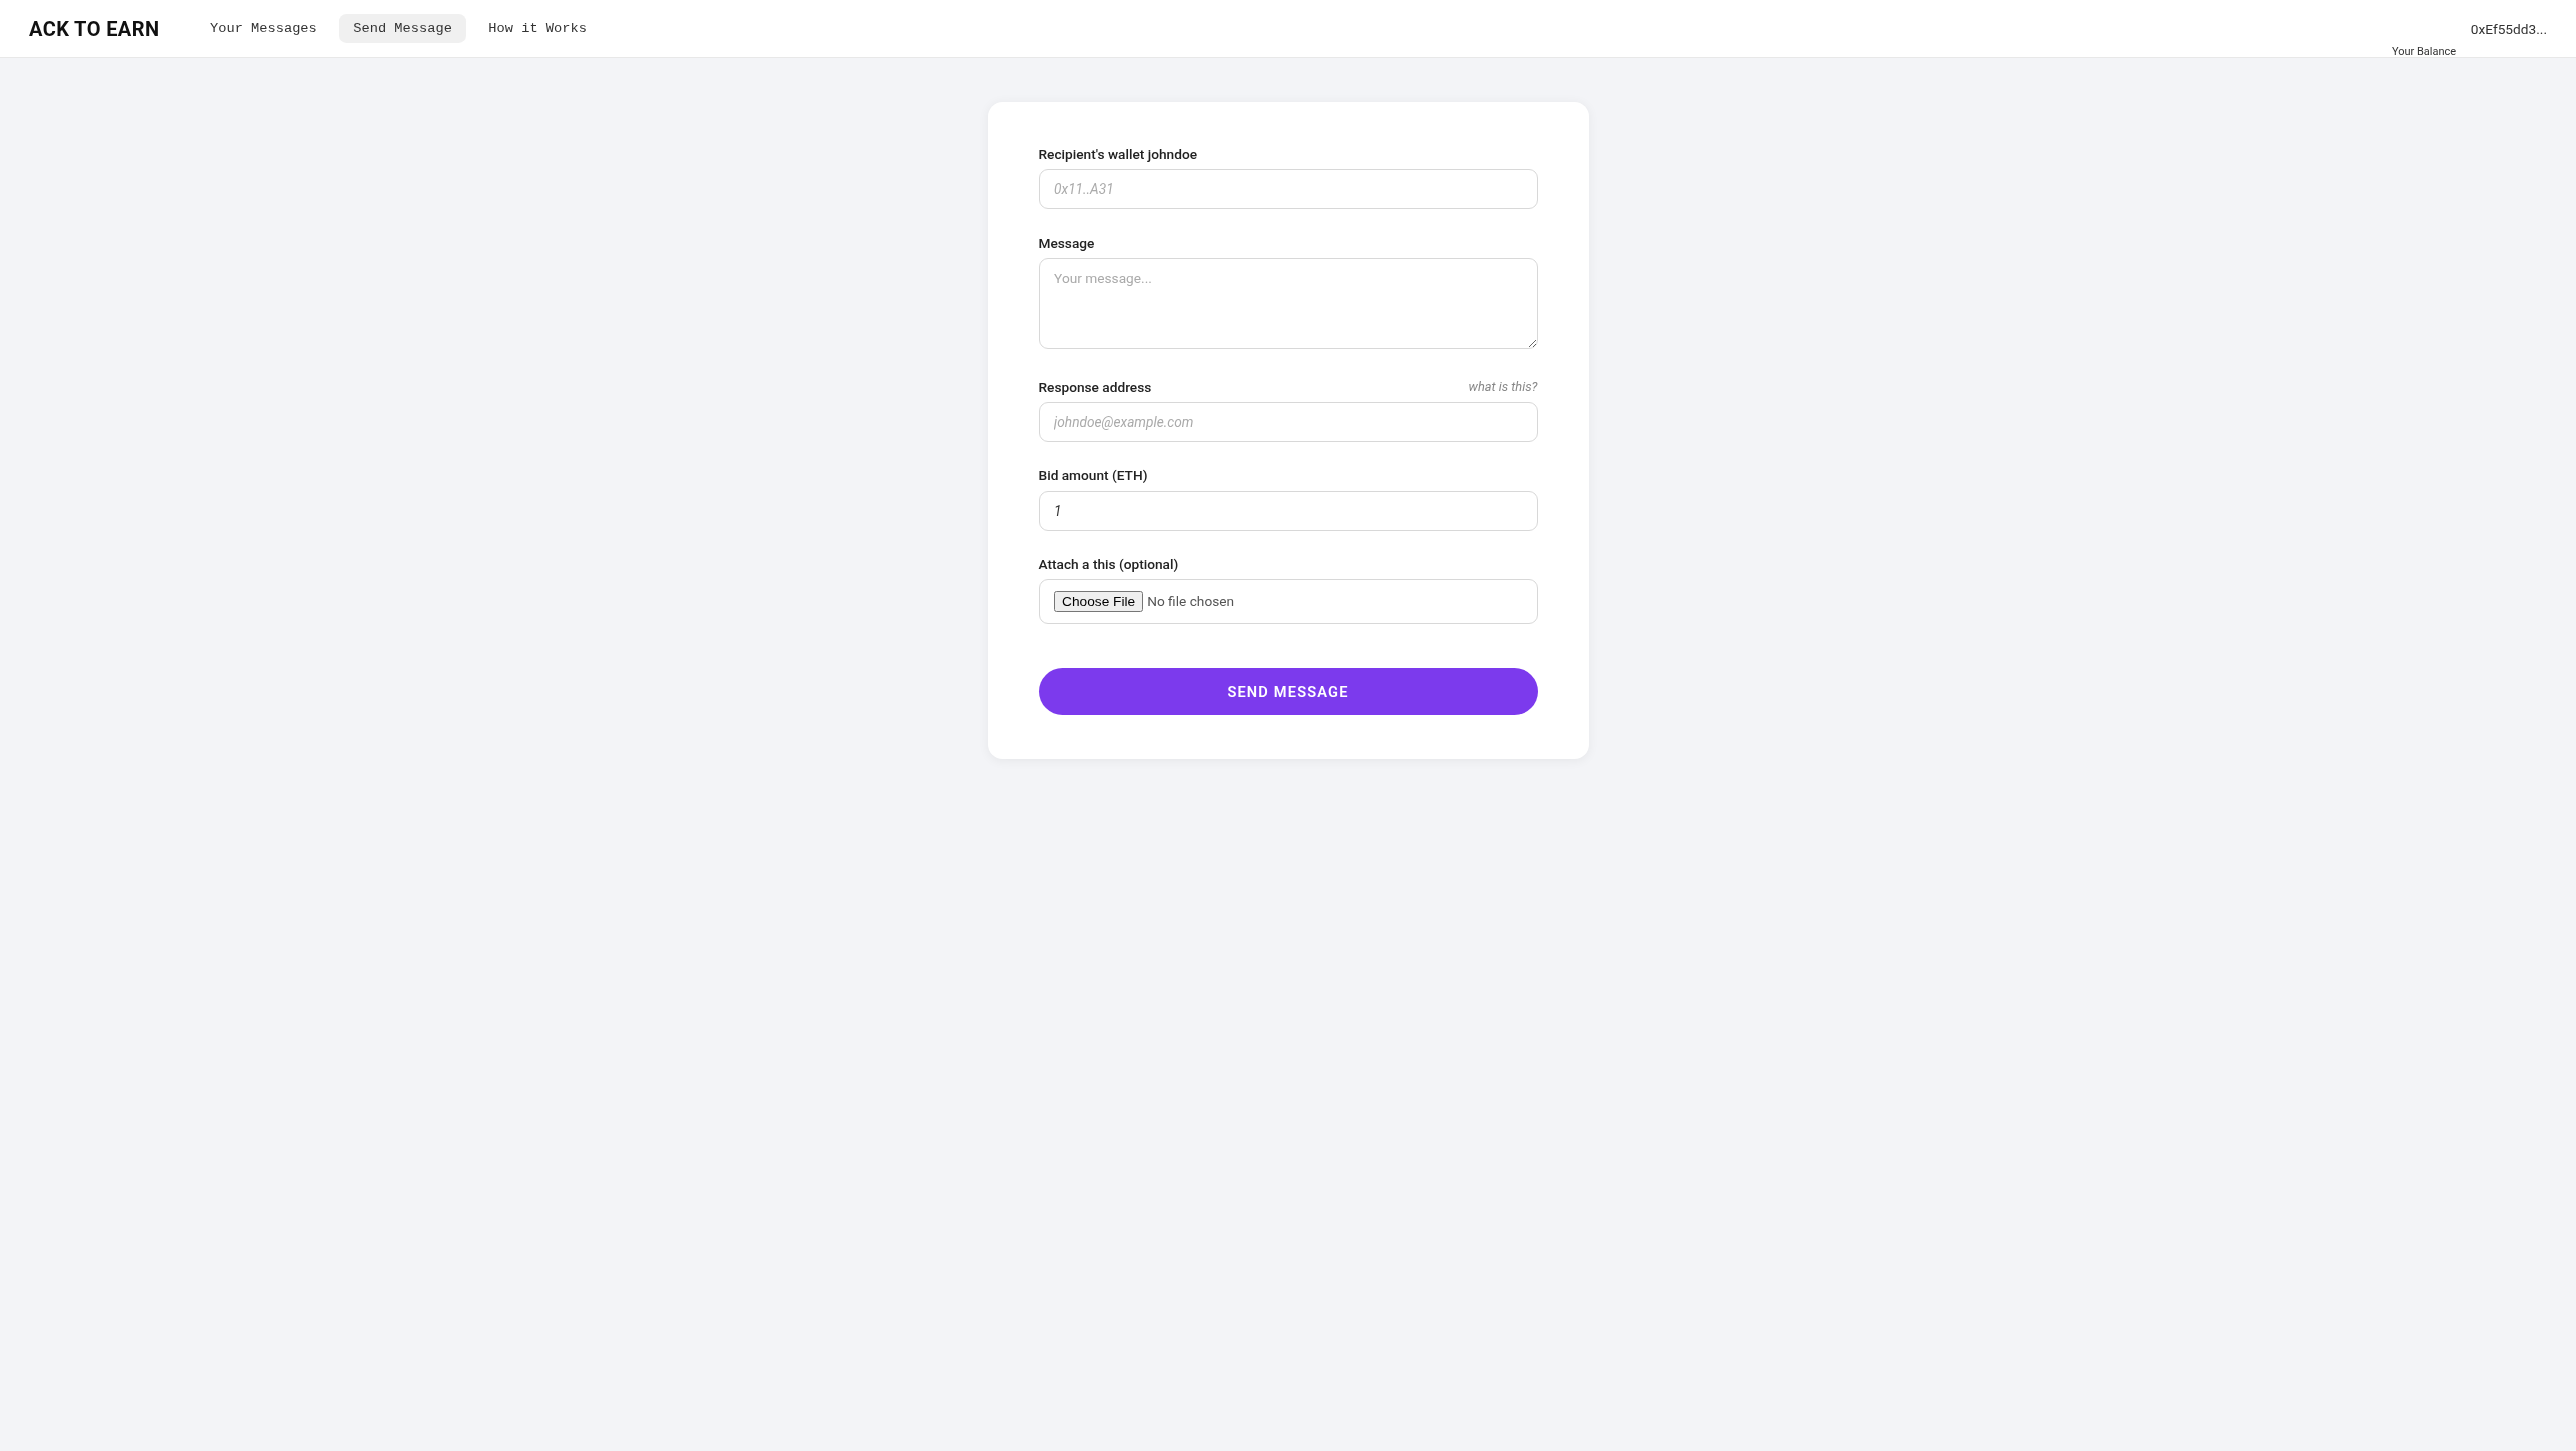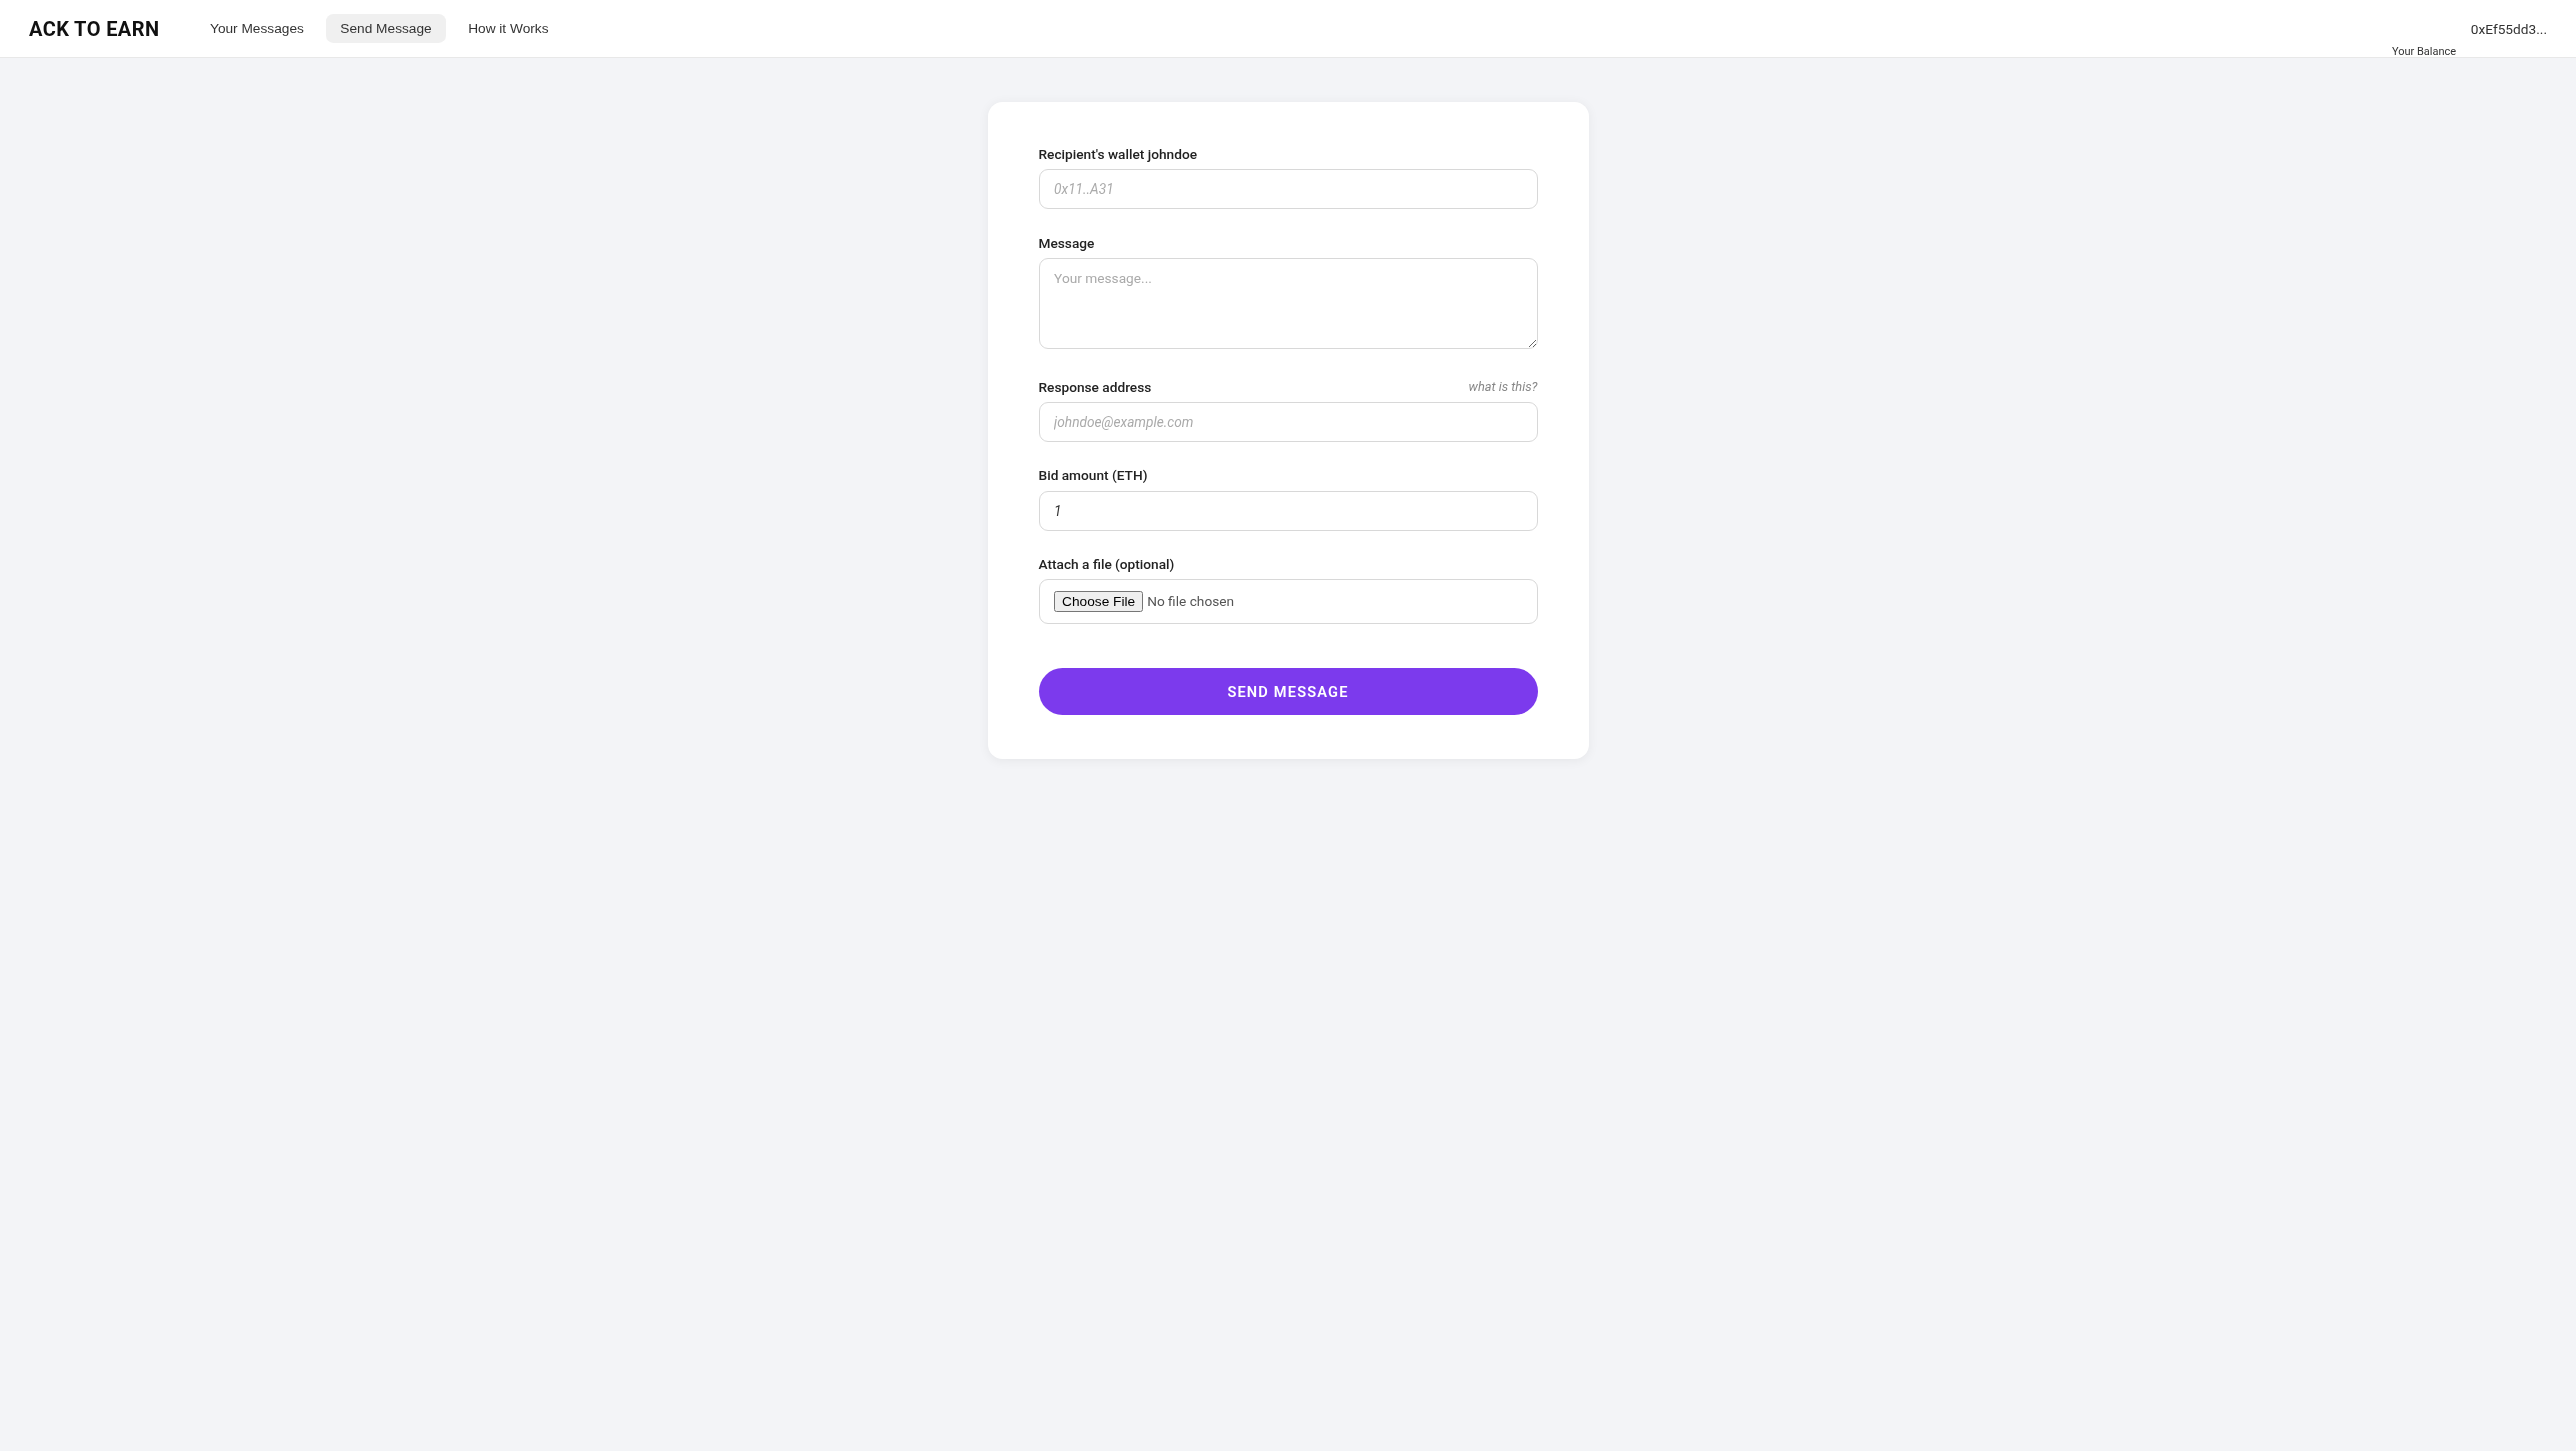--- a/index.html
+++ b/index.html
@@ -46,21 +46,21 @@
 
     .nav-link {
       padding: 7.3px 14.6px;
       border-radius: 7.3px;
       font-size: 13.7px;
       color: #333;
       cursor: pointer;
       text-decoration: none;
       background: transparent;
       border: none;
-      font-family: Liberation Sans, sans-serif;
+      font-family: Liberation Mono, monospace;
     }
 
     .nav-link.active {
       background: #f0f0f0;
       font-weight: 500;
     }
 
     .navbar-right {
       display: flex;
       align-items: center;
@@ -242,21 +242,21 @@
     </div>
 
     
     <div class="form-group">
       <label class="form-label">Bid amount (ETH)</label>
       <input class="form-input" type="number" value="1" style="">
     </div>
 
     
     <div class="form-group">
-      <label class="form-label">Attach a file (optional)</label>
+      <label class="form-label">Attach a this (optional)</label>
       <div class="file-input-wrapper">
         <input type="file" style="">
       </div>
     </div>
 
     
     <button class="send-button">SEND MESSAGE</button>
 
   </div>
 </div>

